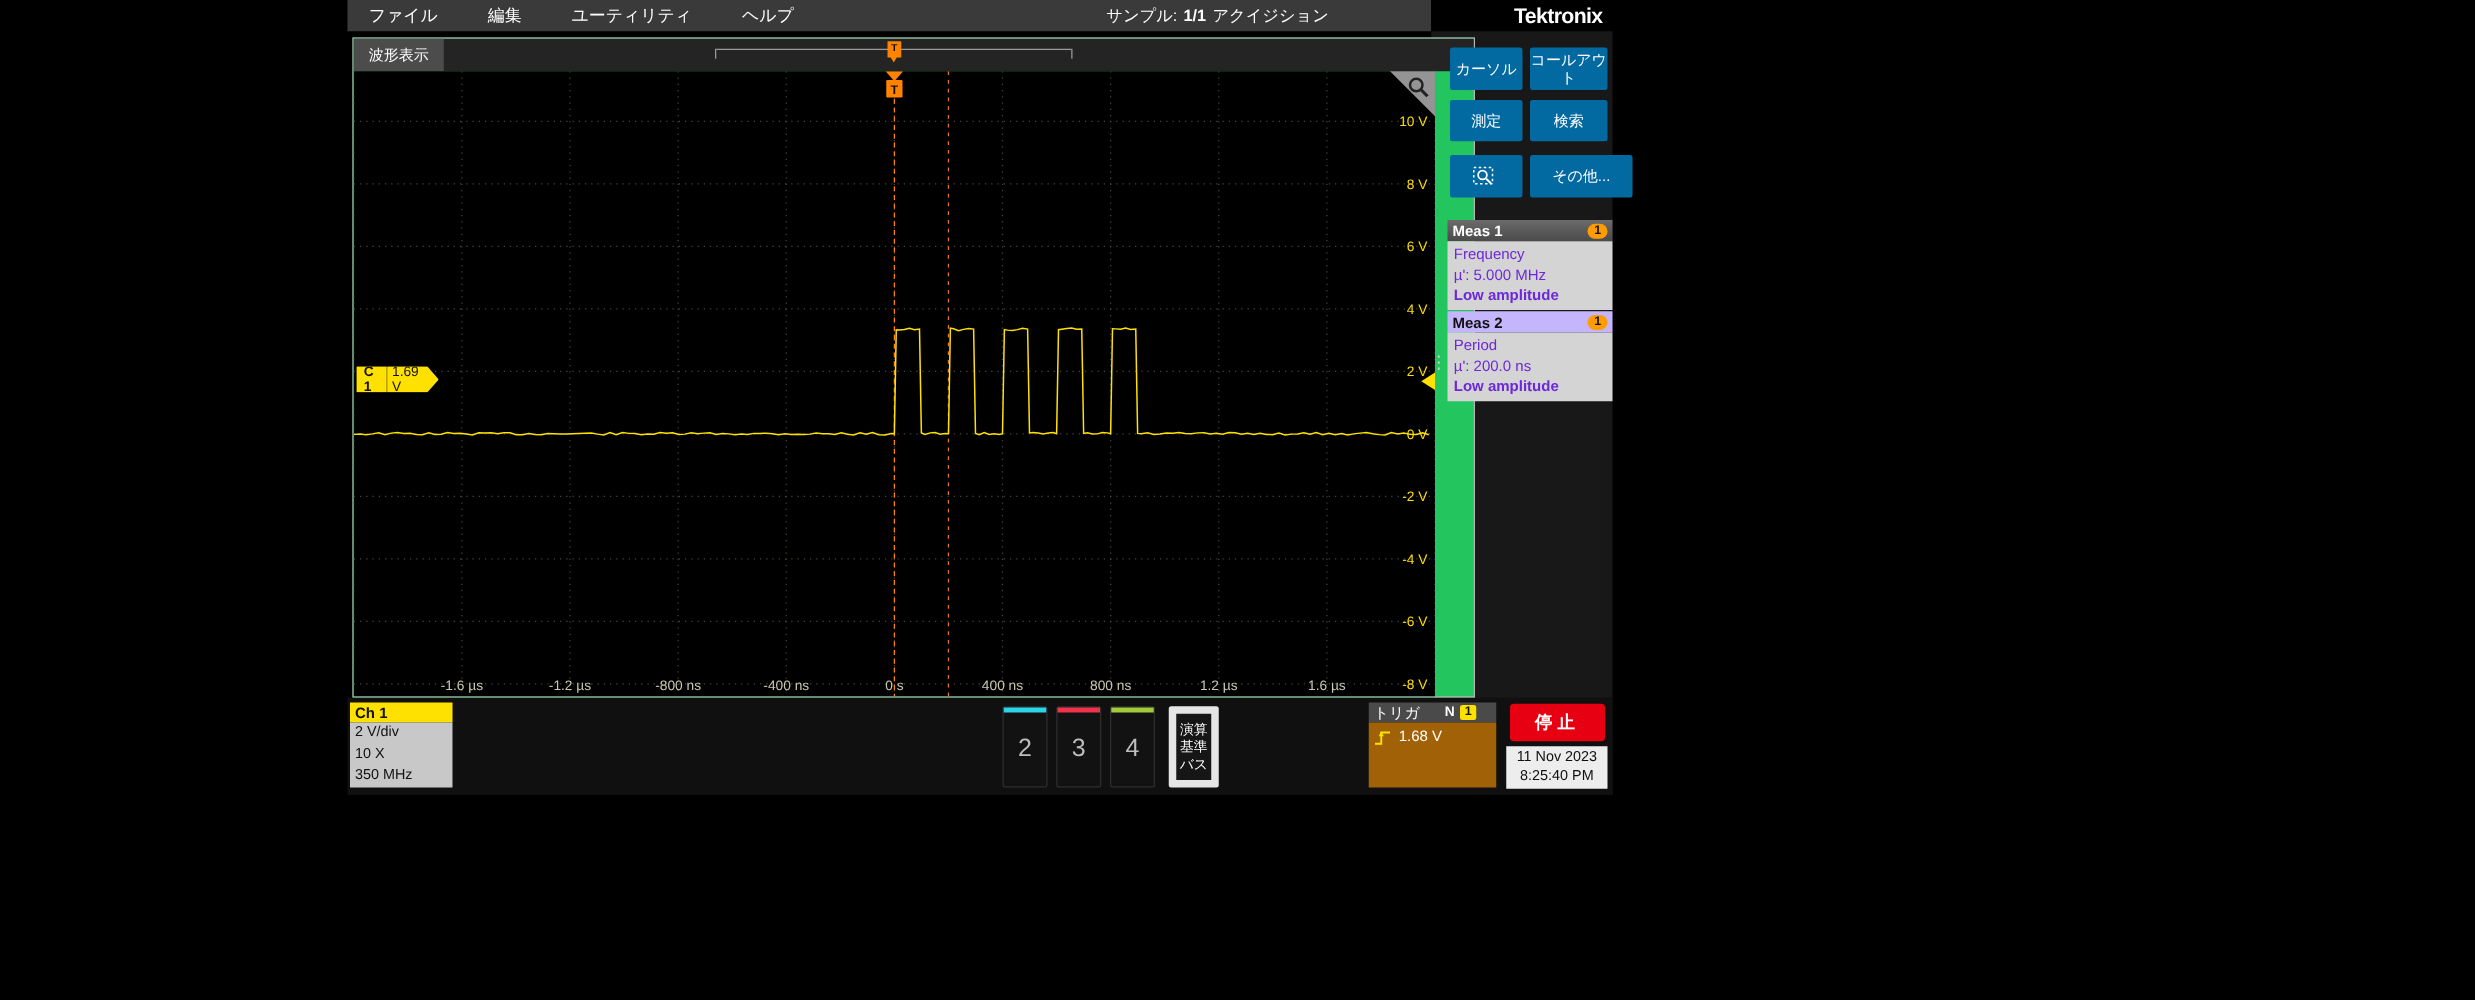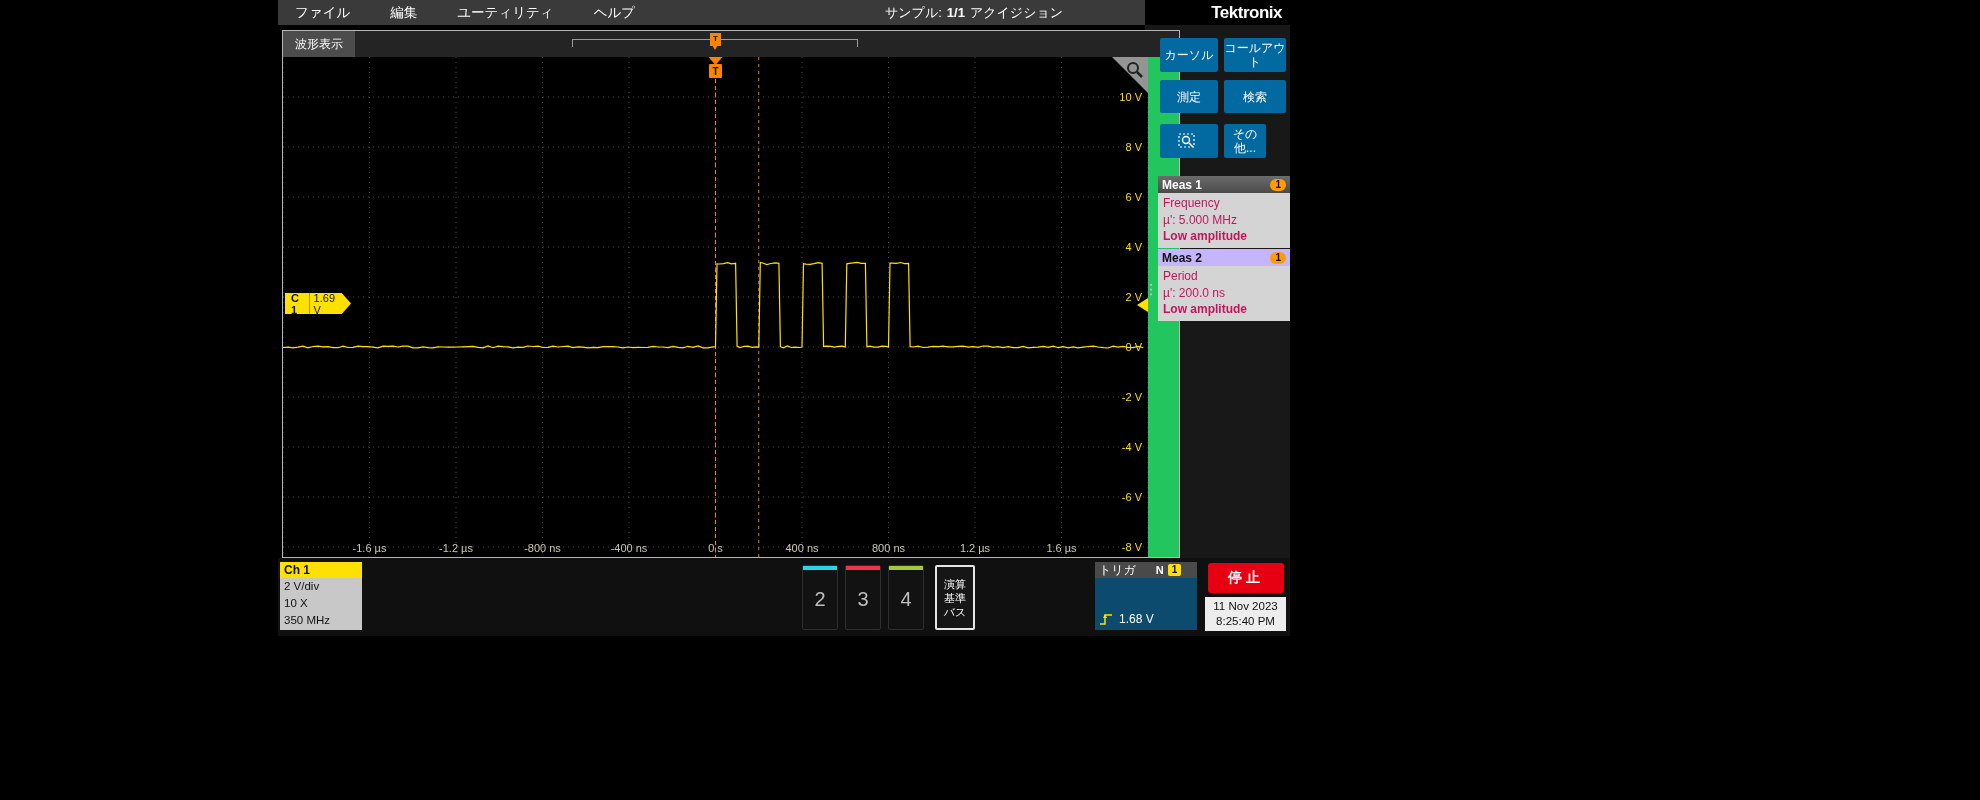--- a/index.html
+++ b/index.html
@@ -59,50 +59,50 @@
   .side-btn { position:absolute; background:#0369a1; color:#fff; font-size:12px;
               border-radius:2px; display:flex; align-items:center; justify-content:center;
               text-align:center; line-height:14px; cursor:default; }
   .meas { position:absolute; left:880px; width:132px; }
   .meas-header { height:17px; display:flex; align-items:center; justify-content:space-between;
                  padding:0 4px; font-size:12px; font-weight:bold; }
   .meas-header.dark { background:linear-gradient(#6b6b6b,#4a4a4a); color:#fff; }
   .meas-header.yellow { color:#111; }
   .meas-badge { background:#ff9d00; color:#111; font-size:10px; font-weight:bold;
                 border-radius:7px; padding:0 5px; line-height:12px; }
-  .meas-body { background:#d4d4d4; color:#be185d; font-size:12px; line-height:16.5px;
+  .meas-body { background:#d4d4d4; color:#6d28d9; font-size:12px; line-height:16.5px;
                padding:2px 5px 3px 5px; }
   .meas-body .status { font-weight:bold; }
 
   
   .panel-header { height:16px; font-size:12px; font-weight:bold; color:#111;
                   padding:0 4px; line-height:16px; }
   .ch1-panel { position:absolute; left:2px; top:562px; width:82px; height:68px; }
   .ch1-body { background:#c8c8c8; color:#111; font-size:11.5px; line-height:17px;
               padding:0 4px; height:52px; }
   .chan-btn { position:absolute; top:565px; width:36px; height:65px; background:#121212;
               border:1px solid #2e2e2e; border-radius:2px; }
   .chan-strip { height:4px; width:100%; }
   .chan-num { color:#bdbdbd; font-size:20px; text-align:center; margin-top:18px; }
   .math-btn { position:absolute; left:657px; top:565px; width:40px; height:65px;
-              background:#161616; border:2px solid #e5e5e5; border-radius:2px;
+              background:#161616; border:6px solid #e5e5e5; border-radius:2px;
               color:#fff; font-size:11px; line-height:14px; display:flex; flex-direction:column;
               align-items:center; justify-content:center; }
   .horiz-panel { position:absolute; left:702px; top:562px; width:110px; height:68px; }
   .horiz-panel .panel-header { background:#9b9b9b; }
   .horiz-body { background:#c6c6c6; color:#111; font-size:11.5px; line-height:17px;
                 padding:0 4px; height:52px; }
   .trig-panel { position:absolute; left:817px; top:562px; width:102px; height:68px; }
   .trig-header { height:16px; background:#4a4a4a; color:#fff; display:flex; align-items:center;
                  padding:0 4px; font-size:12px; gap:4px; }
   .trig-header .mode { margin-left:16px; font-size:11px; font-weight:bold; }
   .trig-badge { color:#111; font-size:10px; font-weight:bold; border-radius:2px;
                 padding:0 4px; line-height:12px; }
-  .trig-body { background:#0c4a6e; height:52px; color:#fff; font-size:12px;
-               display:flex; align-items:flex-end; gap:6px; padding:4px 4px; }
+  .trig-body { background:#a16207; height:52px; color:#fff; font-size:12px;
+               display:flex; align-items:flex-start; gap:6px; padding:4px 4px; }
   .stop-btn { position:absolute; left:930px; top:563px; width:76px; height:30px;
               border-radius:3px; color:#fff; font-weight:bold; font-size:14px;
               letter-spacing:4px; display:flex; align-items:center; justify-content:center; }
   .datetime { position:absolute; left:927px; top:597px; width:81px; height:34px;
               background:#ededed; color:#111; font-size:11.5px; line-height:15px;
               text-align:center; padding-top:2px; }
 </style>
 </head>
 <body>
 
@@ -200,21 +200,21 @@
   <div class="side-btn" style="left:946px; top:38px; width:62px; height:34px;">コールアウト</div>
   <div class="side-btn" style="left:882px; top:80px; width:58px; height:33px;">測定</div>
   <div class="side-btn" style="left:946px; top:80px; width:62px; height:33px;text-align:center;">検索</div>
   <div class="side-btn" style="left:882px; top:124px; width:58px; height:34px;">
     <svg width="24" height="20" viewBox="0 0 24 20">
       <rect x="2" y="3" width="15" height="13" fill="none" stroke="#fff" stroke-width="1.2" stroke-dasharray="2 2"></rect>
       <circle cx="9" cy="9" r="3.5" fill="none" stroke="#fff" stroke-width="1.4"></circle>
       <line x1="12" y1="12" x2="16" y2="16" stroke="#fff" stroke-width="1.6"></line>
     </svg>
   </div>
-  <div class="side-btn" style="left:946px; top:124px; width:42px; height:34px;">その他...</div>
+  <div class="side-btn" style="left:946px; top:124px; width:82px; height:34px;">その他...</div>
 
   <div class="meas" style="top:176px;">
     <div class="meas-header dark">
       <span>Meas 1</span>
       <span class="meas-badge">1</span>
     </div>
     <div class="meas-body">
       <div>Frequency</div>
       <div>µ': 5.000 MHz</div>
       <div class="status">Low amplitude</div>

